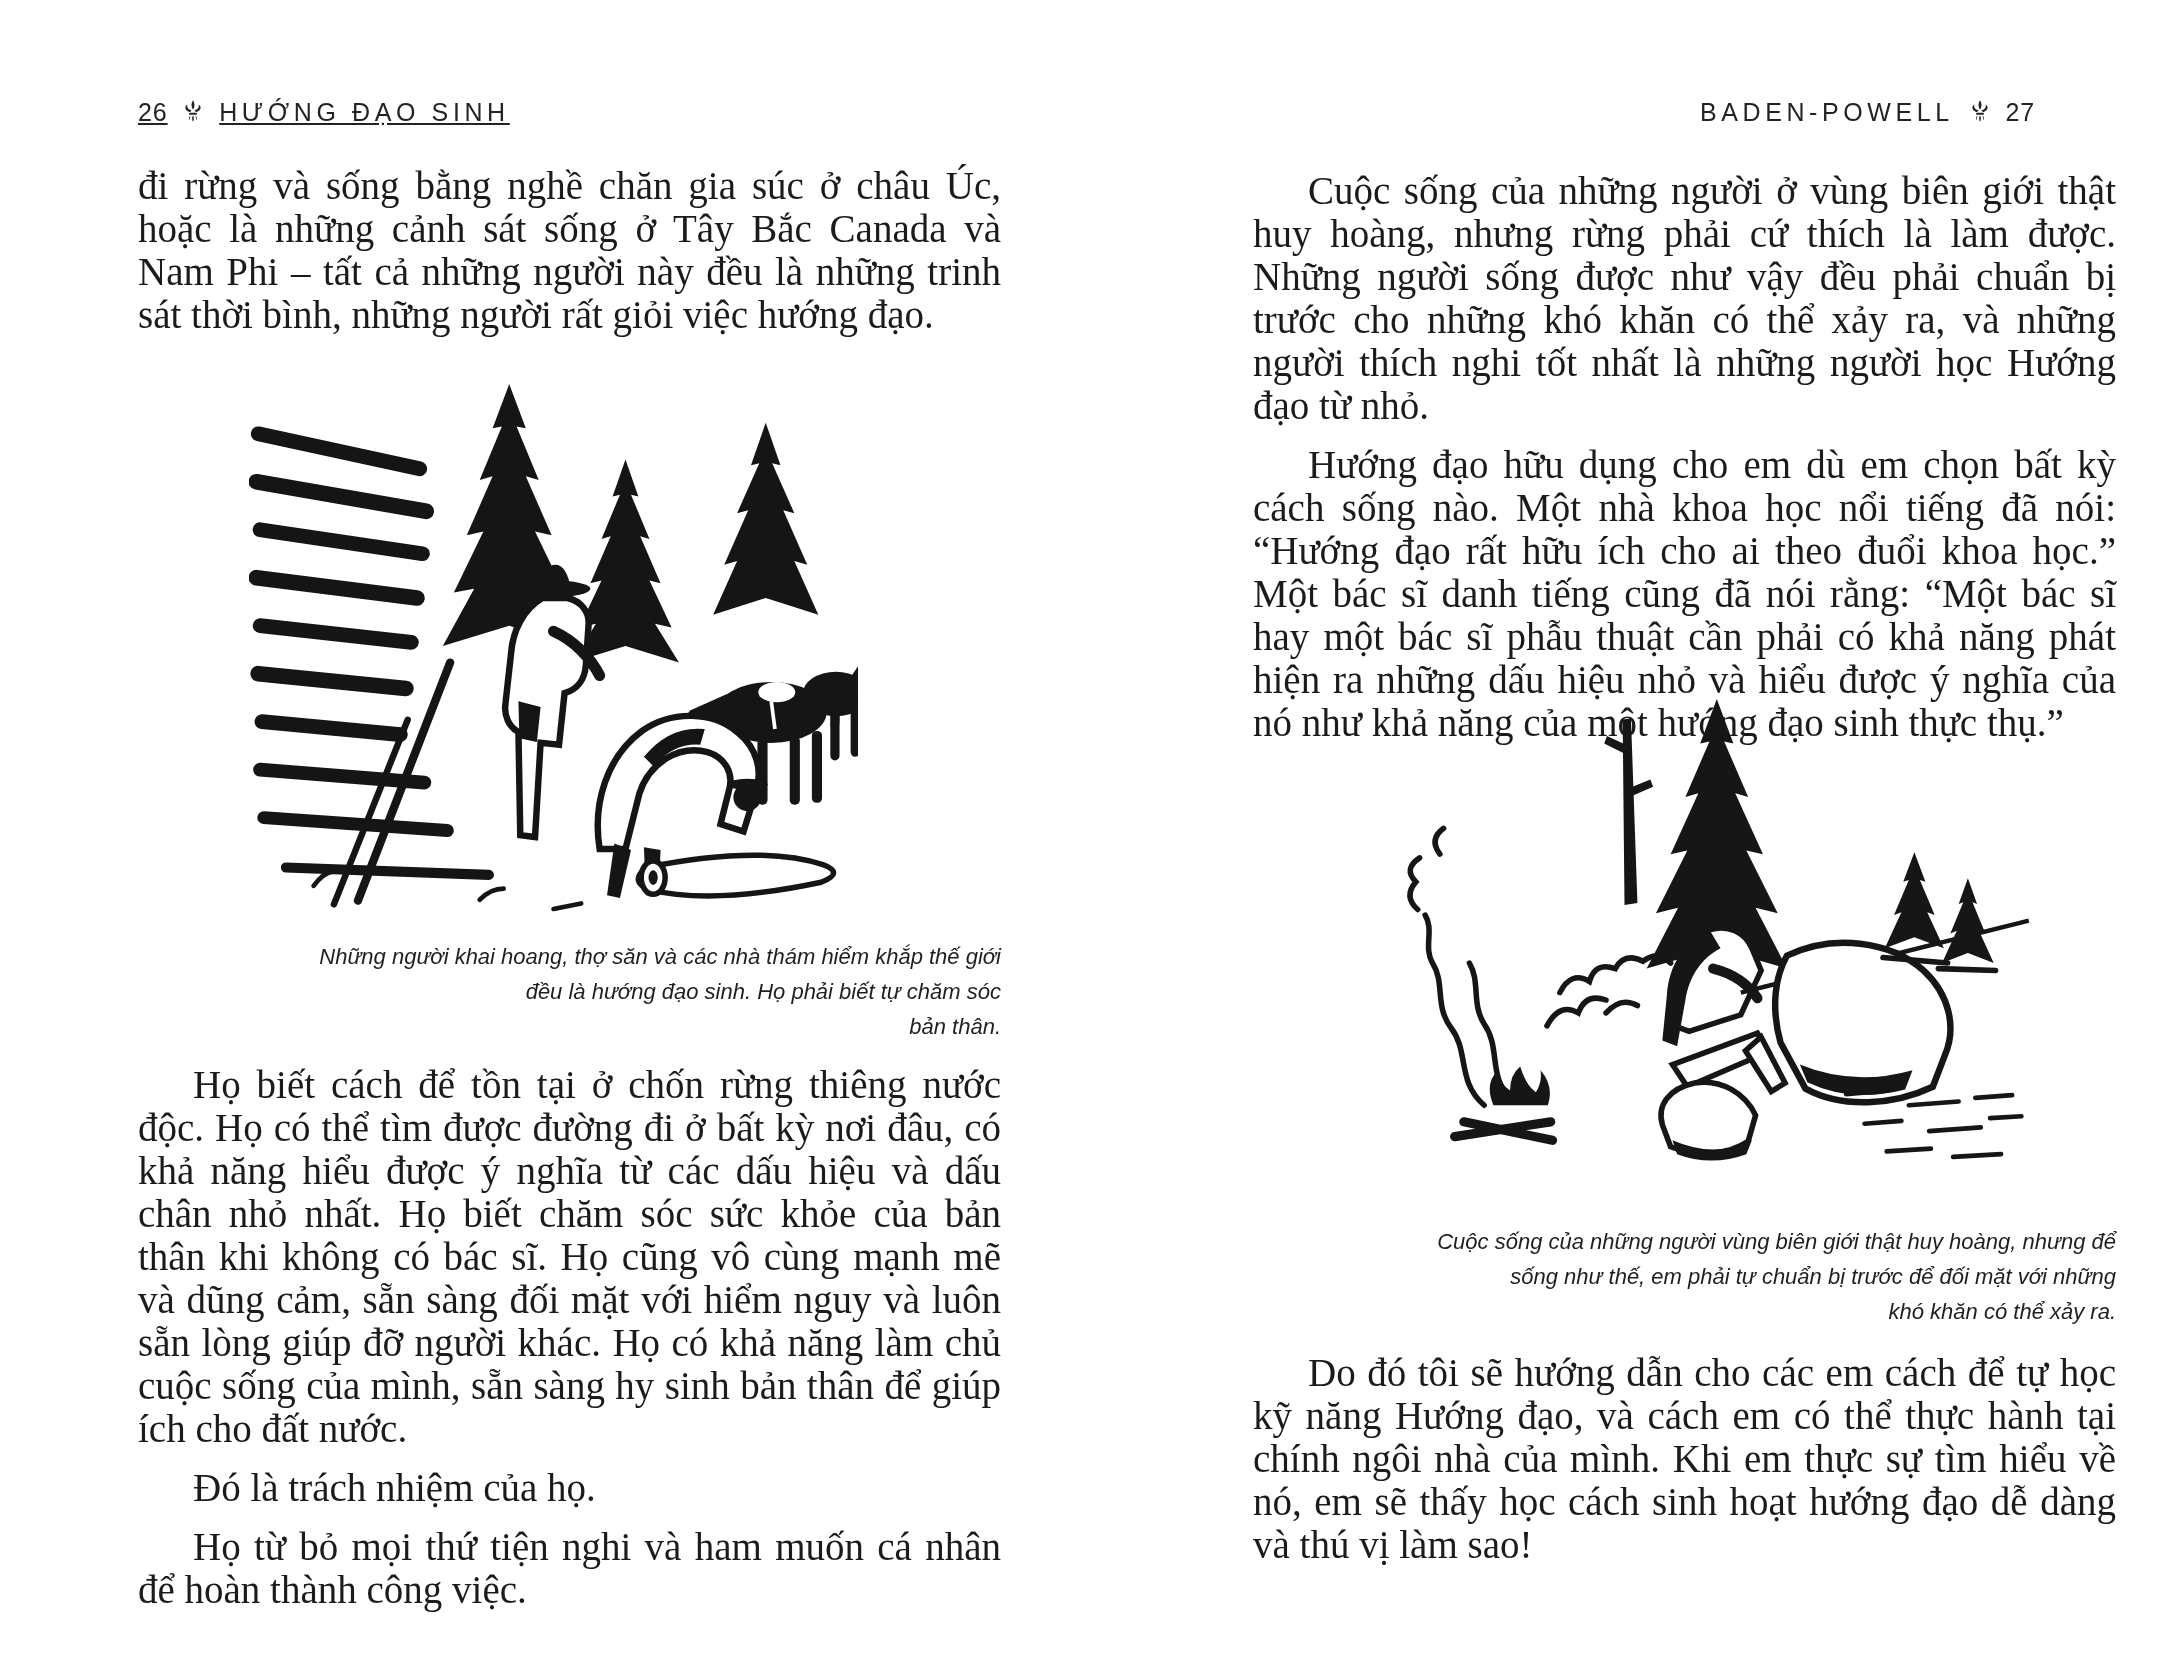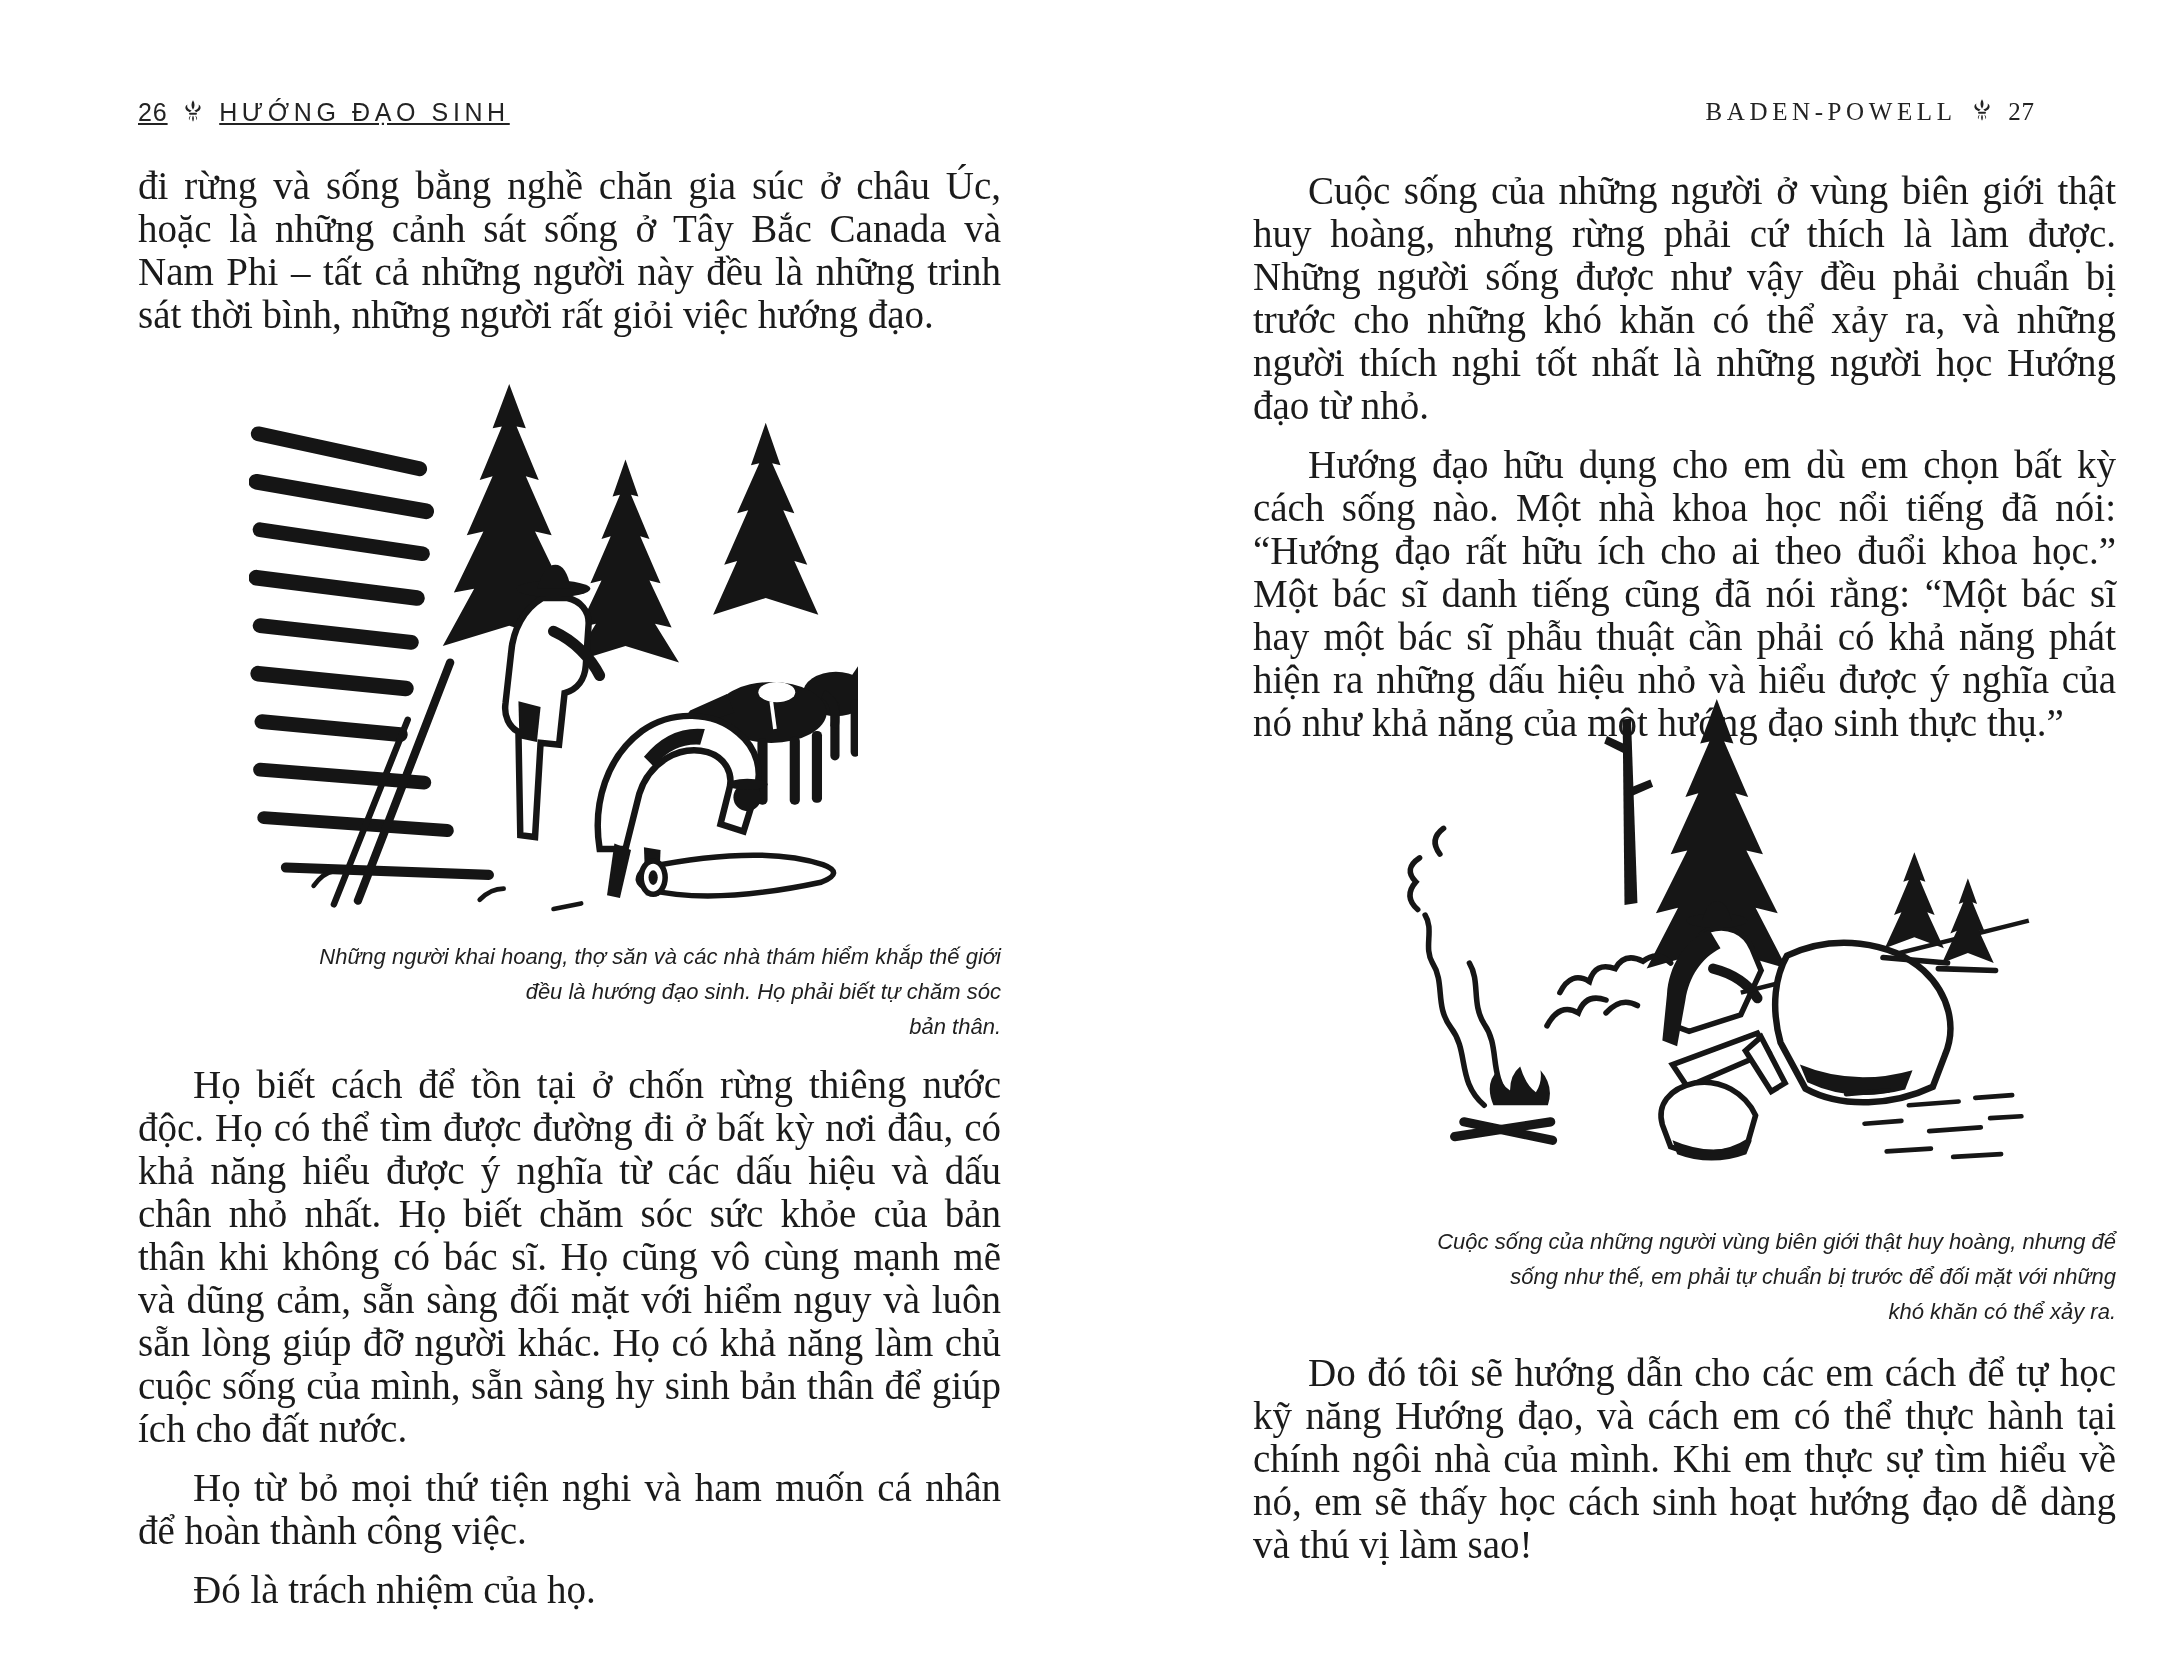--- a/index.html
+++ b/index.html
@@ -12,21 +12,21 @@
   .col-left{left:138px;width:863px;}
   .col-right{left:1253px;width:863px;}
 
   .runhead{
     position:absolute;top:98px;display:flex;align-items:center;gap:14.8px;
     font-family:"Liberation Sans","DejaVu Sans",sans-serif;
     font-size:25px;letter-spacing:4.6px;color:#232323;font-weight:400;
   }
   .runhead .num{letter-spacing:0.9px;}
   .runhead-left{left:0;text-decoration:underline;}
-  .runhead-right{right:81px;font-family:Liberation Serif, serif;}
+  .runhead-right{right:81px;}
   .fleur{width:22px;height:26px;flex:0 0 auto;}
 
   .body-text{position:absolute;left:0;width:100%;font-size:39px;line-height:43px;text-align:justify;}
   .body-text p{margin:0;}
   .body-text p + p{margin-top:16px;}
   .body-text p.ind{text-indent:55px;}
 
   .illo{position:absolute;}
   .illo svg{display:block;width:100%;height:100%;}
 
@@ -143,22 +143,22 @@
     </div>
 
     <div class="caption pos-l-caption">
       <div>Những người khai hoang, thợ săn và các nhà thám hiểm khắp thế giới</div>
       <div>đều là hướng đạo sinh. Họ phải biết tự chăm sóc</div>
       <div>bản thân.</div>
     </div>
 
     <div class="body-text pos-l-bottom">
       <p class="ind">Họ biết cách để tồn tại ở chốn rừng thiêng nước độc. Họ có thể tìm được đường đi ở bất kỳ nơi đâu, có khả năng hiểu được ý nghĩa từ các dấu hiệu và dấu chân nhỏ nhất. Họ biết chăm sóc sức khỏe của bản thân khi không có bác sĩ. Họ cũng vô cùng mạnh mẽ và dũng cảm, sẵn sàng đối mặt với hiểm nguy và luôn sẵn lòng giúp đỡ người khác. Họ có khả năng làm chủ cuộc sống của mình, sẵn sàng hy sinh bản thân để giúp ích cho đất nước.</p>
+      <p class="ind">Đó là trách nhiệm của họ.</p>
       <p class="ind">Họ từ bỏ mọi thứ tiện nghi và ham muốn cá nhân để hoàn thành công việc.</p>
-      <p class="ind">Đó là trách nhiệm của họ.</p>
     </div>
   </div>
 
   <div class="col col-right">
 
     <div class="runhead runhead-right">
       <span>BADEN-POWELL</span>
       <svg class="fleur" viewBox="0 0 24 28" aria-hidden="true">
         <g fill="#232323">
           <path d="M12 0c-2.2 3.4-2.2 6.9 0 10.5 2.2-3.6 2.2-7.1 0-10.5z"></path>

